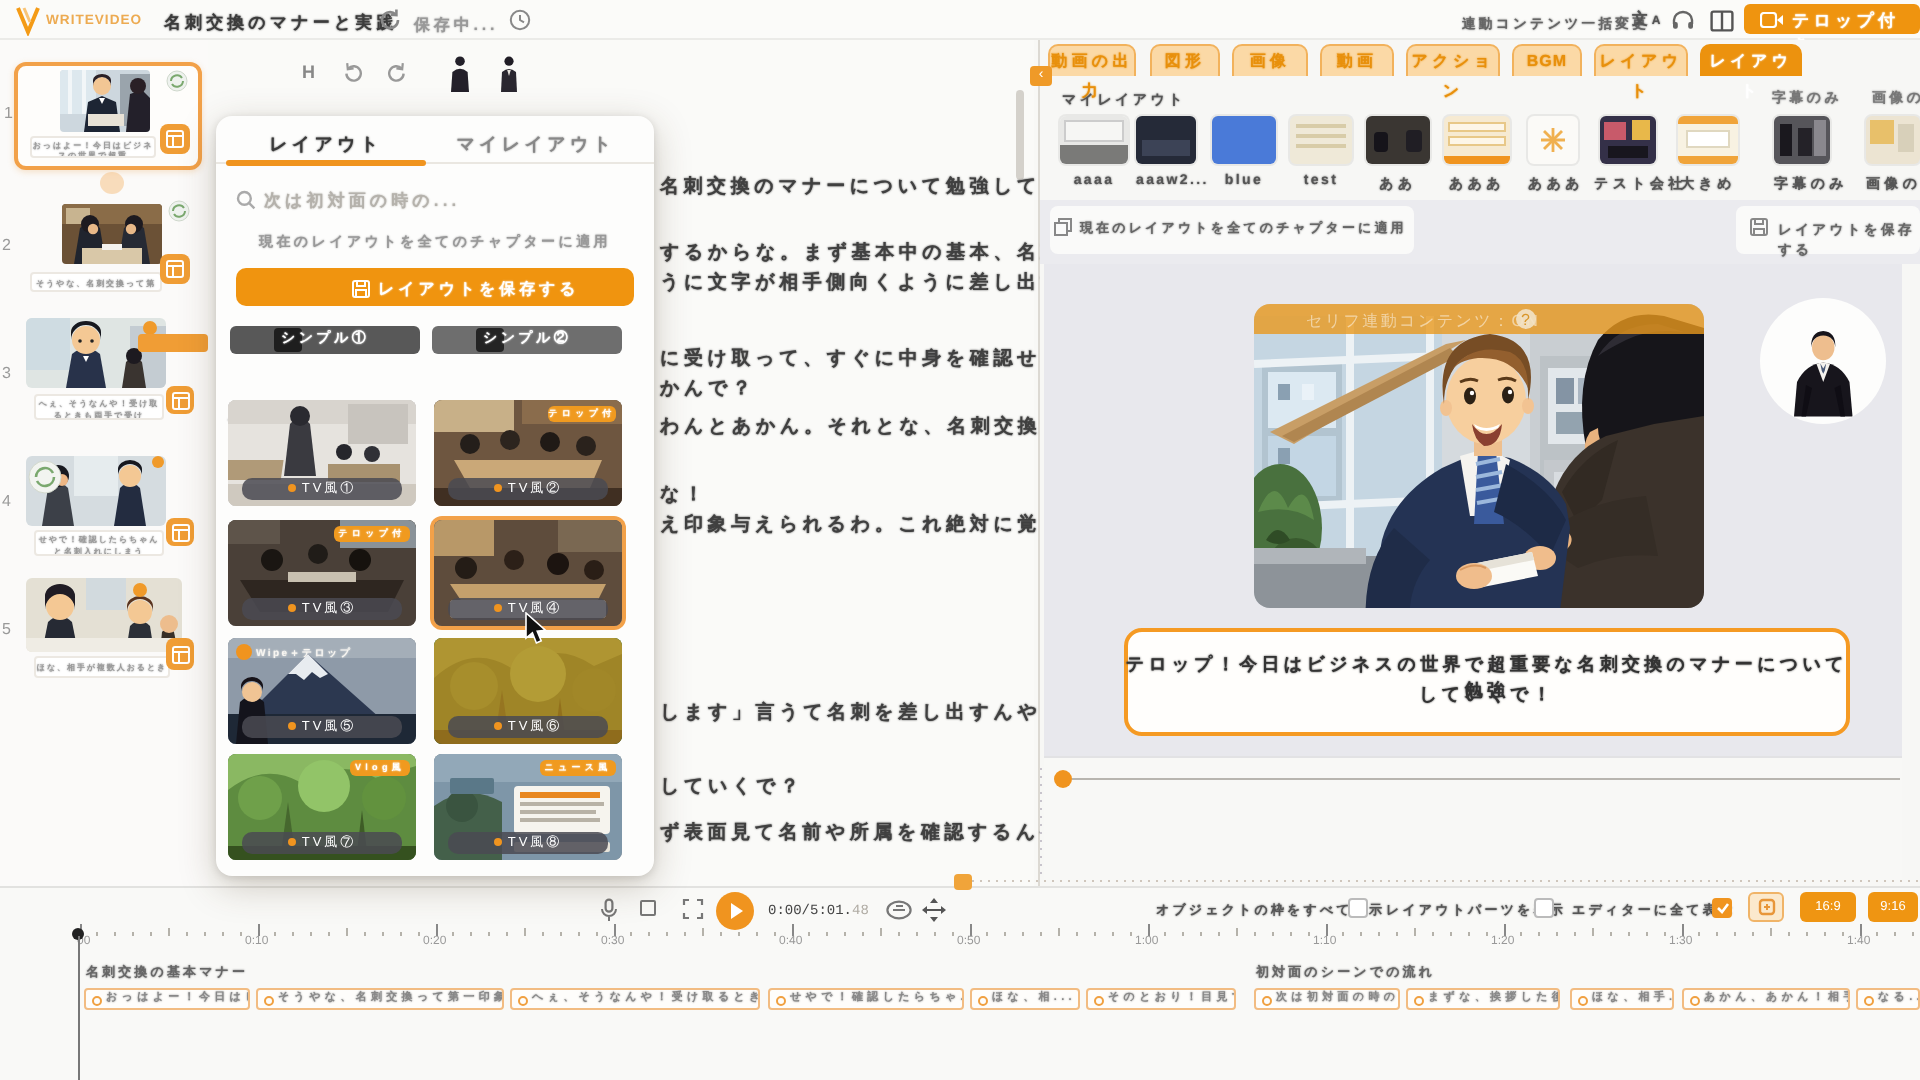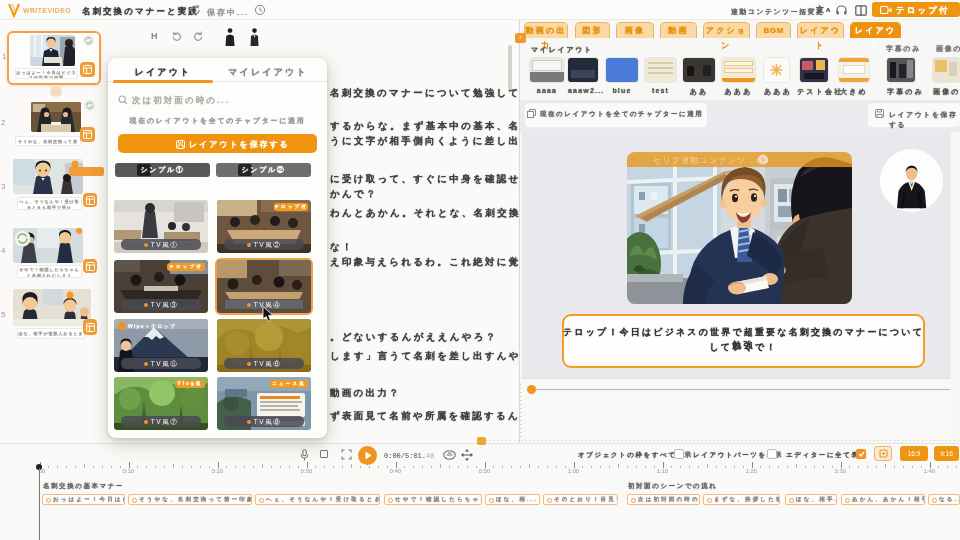--- a/index.html
+++ b/index.html
@@ -233,23 +233,22 @@
   <div class="abs" style="left:508px;top:45px;width:4px;height:45px;background:#d4d1cb;border-radius:2px;"></div>
 
   <div class="abs" style="left:330px;top:87px;font-size:9.5px;color:#404040;white-space:nowrap;letter-spacing:2.28px;font-weight:bold;text-shadow:0 0 1px currentColor;">名刺交換のマナーについて勉強していく</div>
   <div class="abs" style="left:330px;top:120px;font-size:9.5px;color:#404040;white-space:nowrap;letter-spacing:2.28px;font-weight:bold;text-shadow:0 0 1px currentColor;">するからな。まず基本中の基本、名刺は</div>
   <div class="abs" style="left:330px;top:135px;font-size:9.5px;color:#404040;white-space:nowrap;letter-spacing:2.28px;font-weight:bold;text-shadow:0 0 1px currentColor;">うに文字が相手側向くように差し出すん</div>
   <div class="abs" style="left:330px;top:173px;font-size:9.5px;color:#404040;white-space:nowrap;letter-spacing:2.28px;font-weight:bold;text-shadow:0 0 1px currentColor;">に受け取って、すぐに中身を確認せなあ</div>
   <div class="abs" style="left:330px;top:188px;font-size:9.5px;color:#404040;white-space:nowrap;letter-spacing:2.28px;font-weight:bold;text-shadow:0 0 1px currentColor;">かんで？</div>
   <div class="abs" style="left:330px;top:207px;font-size:9.5px;color:#404040;white-space:nowrap;letter-spacing:2.28px;font-weight:bold;text-shadow:0 0 1px currentColor;">わんとあかん。それとな、名刺交換すると</div>
   <div class="abs" style="left:330px;top:241px;font-size:9.5px;color:#404040;white-space:nowrap;letter-spacing:2.28px;font-weight:bold;text-shadow:0 0 1px currentColor;">な！</div>
   <div class="abs" style="left:330px;top:256px;font-size:9.5px;color:#404040;white-space:nowrap;letter-spacing:2.28px;font-weight:bold;text-shadow:0 0 1px currentColor;">え印象与えられるわ。これ絶対に覚え</div>
-  <div class="abs" style="left:330px;top:331px;font-size:9.5px;color:#404040;white-space:nowrap;letter-spacing:2.28px;font-weight:bold;text-shadow:0 0 1px currentColor;">。どないするんがええんやろ？</div>
   <div class="abs" style="left:330px;top:350px;font-size:9.5px;color:#404040;white-space:nowrap;letter-spacing:2.28px;font-weight:bold;text-shadow:0 0 1px currentColor;">します」言うて名刺を差し出すんや。丁</div>
-  <div class="abs" style="left:330px;top:387px;font-size:9.5px;color:#404040;white-space:nowrap;letter-spacing:2.28px;font-weight:bold;text-shadow:0 0 1px currentColor;">動画の出力？</div>
+  <div class="abs" style="left:330px;top:387px;font-size:9.5px;color:#404040;white-space:nowrap;letter-spacing:2.28px;font-weight:bold;text-shadow:0 0 1px currentColor;">していくで？</div>
   <div class="abs" style="left:330px;top:410px;font-size:9.5px;color:#404040;white-space:nowrap;letter-spacing:2.28px;font-weight:bold;text-shadow:0 0 1px currentColor;">ず表面見て名前や所属を確認するんや。</div>
 
   <div class="abs" style="left:520px;top:20px;width:440px;height:423px;background:#f7f7f5;"></div>
 
   <div class="abs tab" style="left:524px;width:44px;letter-spacing:2.16px;font-weight:bold;text-shadow:0 0 1px currentColor;">動画の出力</div>
   <div class="abs tab" style="left:575px;width:35px;letter-spacing:2.16px;font-weight:bold;text-shadow:0 0 1px currentColor;">図形</div>
   <div class="abs tab" style="left:616px;width:38px;letter-spacing:2.16px;font-weight:bold;text-shadow:0 0 1px currentColor;">画像</div>
   <div class="abs tab" style="left:660px;width:37px;letter-spacing:2.16px;font-weight:bold;text-shadow:0 0 1px currentColor;">動画</div>
   <div class="abs tab" style="left:703px;width:47px;letter-spacing:2.16px;font-weight:bold;text-shadow:0 0 1px currentColor;">アクション</div>
   <div class="abs tab" style="left:756px;width:35px;letter-spacing:0.5px;">BGM</div>

